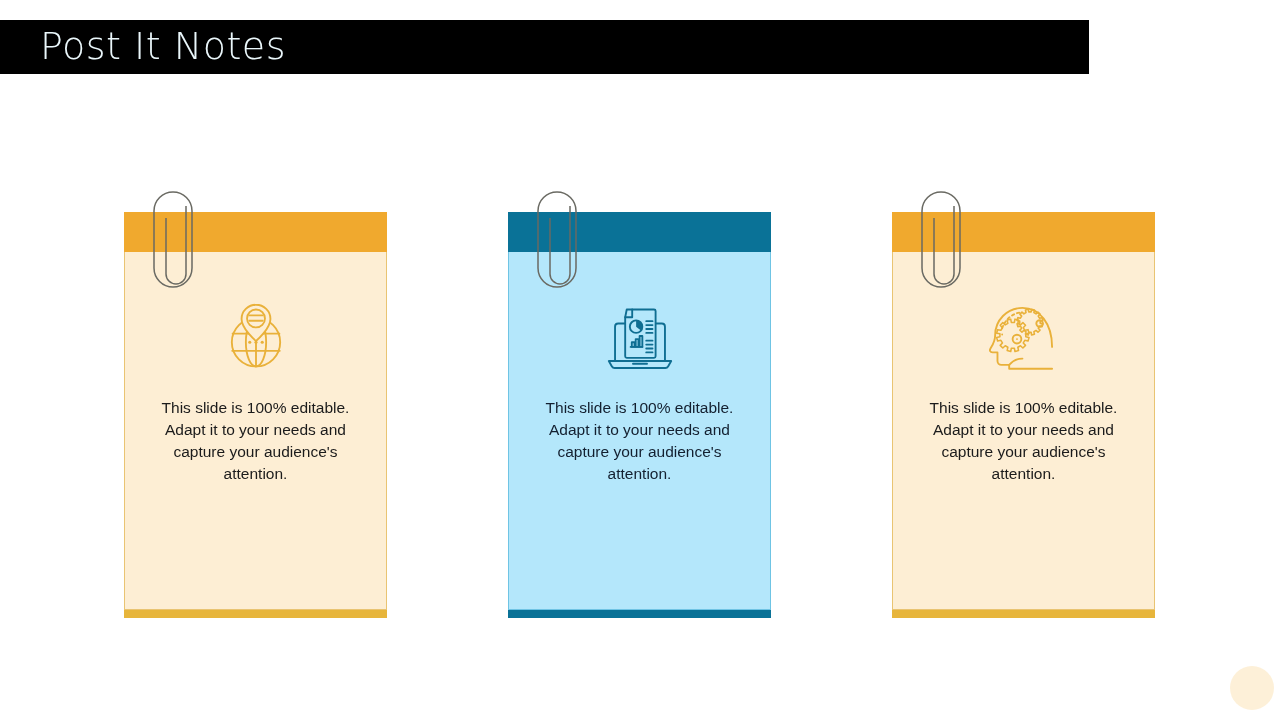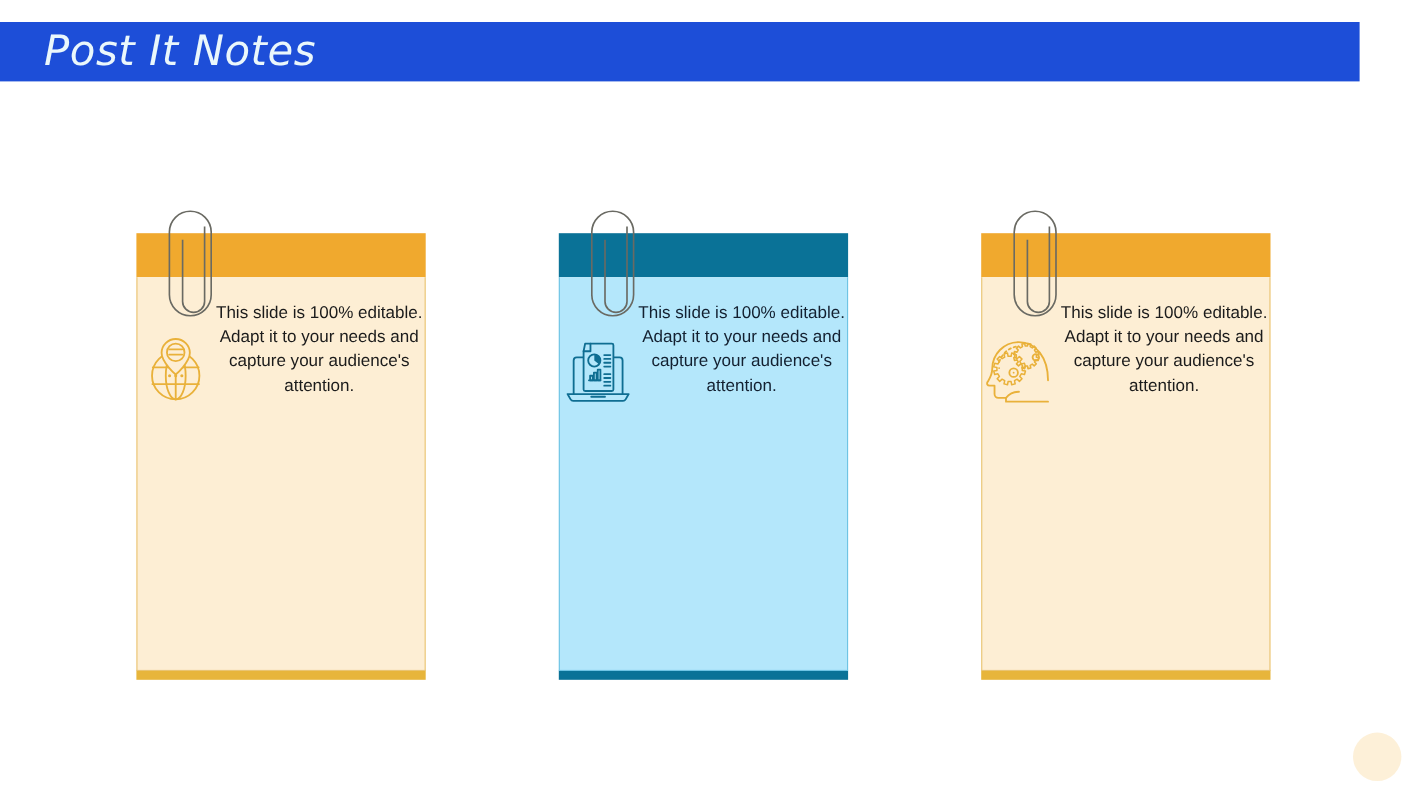--- a/index.html
+++ b/index.html
@@ -15,24 +15,23 @@
   body {
     font-family: "Liberation Sans", sans-serif;
     position: relative;
   }
 
   
   .title-band {
     position: absolute;
     left: 0;
     top: 20px;
-    width: 1236px;
+    width: 1089px;
     height: 54px;
-    background: #1d4ed8;
-    font-style: italic;
+    background: #000000;
   }
 
   .title-text {
     position: absolute;
     left: 40px;
     top: 50%;
     transform: translateY(-52%);
     color: #eaf7fb;
     font-size: 38px;
     font-weight: 300;
@@ -71,21 +70,22 @@
 
   .note-body {
     position: absolute;
     left: 0;
     top: 40px;
     width: 100%;
     height: 358px;
     border: 1px solid rgba(0,0,0,0.12);
     border-top: none;
     display: flex;
-    flex-direction: row;
+    flex-direction: column;
+    align-items: center;
   }
 
   .note-foot {
     position: absolute;
     left: 0;
     bottom: 0;
     width: 100%;
     height: 8px;
   }
 

